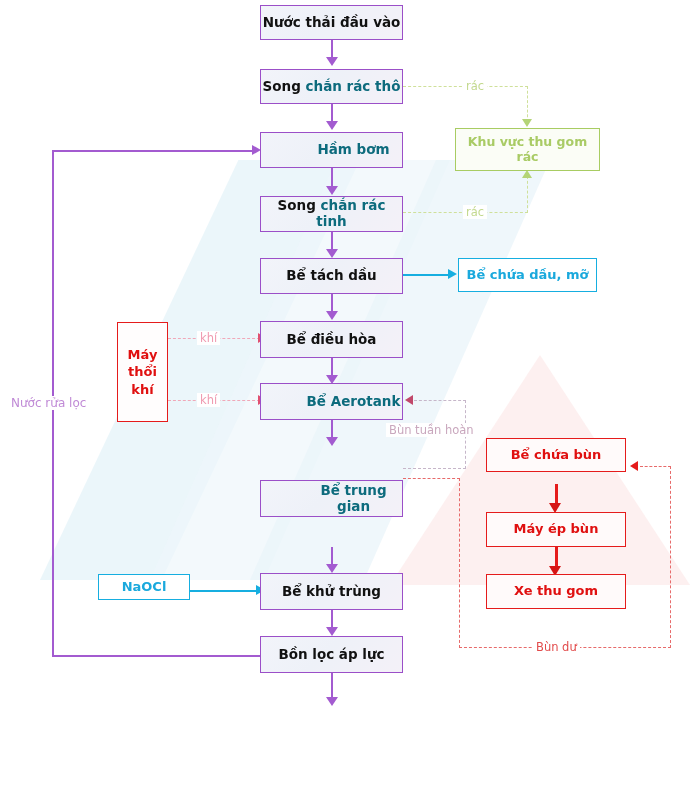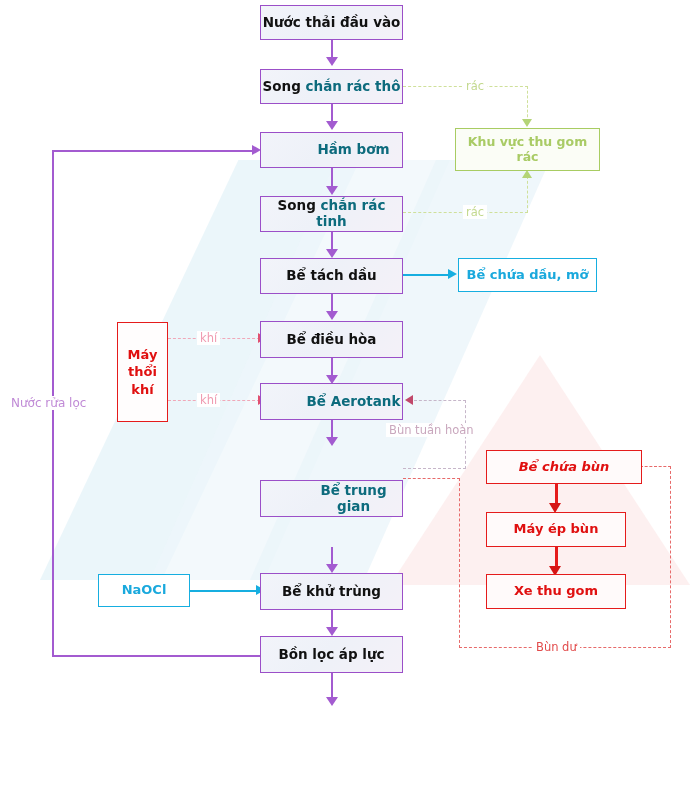--- a/index.html
+++ b/index.html
@@ -232,25 +232,25 @@
   </div>
 
   <div class="node n-cyan" style="left:458px;top:258px;width:139px;height:34px;">
     <span>Bể chứa dầu, mỡ</span>
   </div>
 
   <div class="node n-redtall" style="left:117px;top:322px;width:51px;height:100px;">
     <span>Máy thổi khí</span>
   </div>
 
-  <div class="node n-cyan" style="left:98px;top:574px;width:92px;height:33px;">
+  <div class="node n-cyan" style="left:98px;top:574px;width:92px;height:26px;">
     <span>NaOCl</span>
   </div>
 
-  <div class="node n-red" style="left:486px;top:450px;width:156px;height:34px;font-style:italic;">
+  <div class="node n-red" style="left:486px;top:438px;width:140px;height:34px;">
     <span>Bể chứa bùn</span>
   </div>
 
   <div class="node n-red" style="left:486px;top:512px;width:140px;height:35px;">
     <span>Máy ép bùn</span>
   </div>
 
   <div class="node n-red" style="left:486px;top:574px;width:140px;height:35px;">
     <span>Xe thu gom</span>
   </div>

